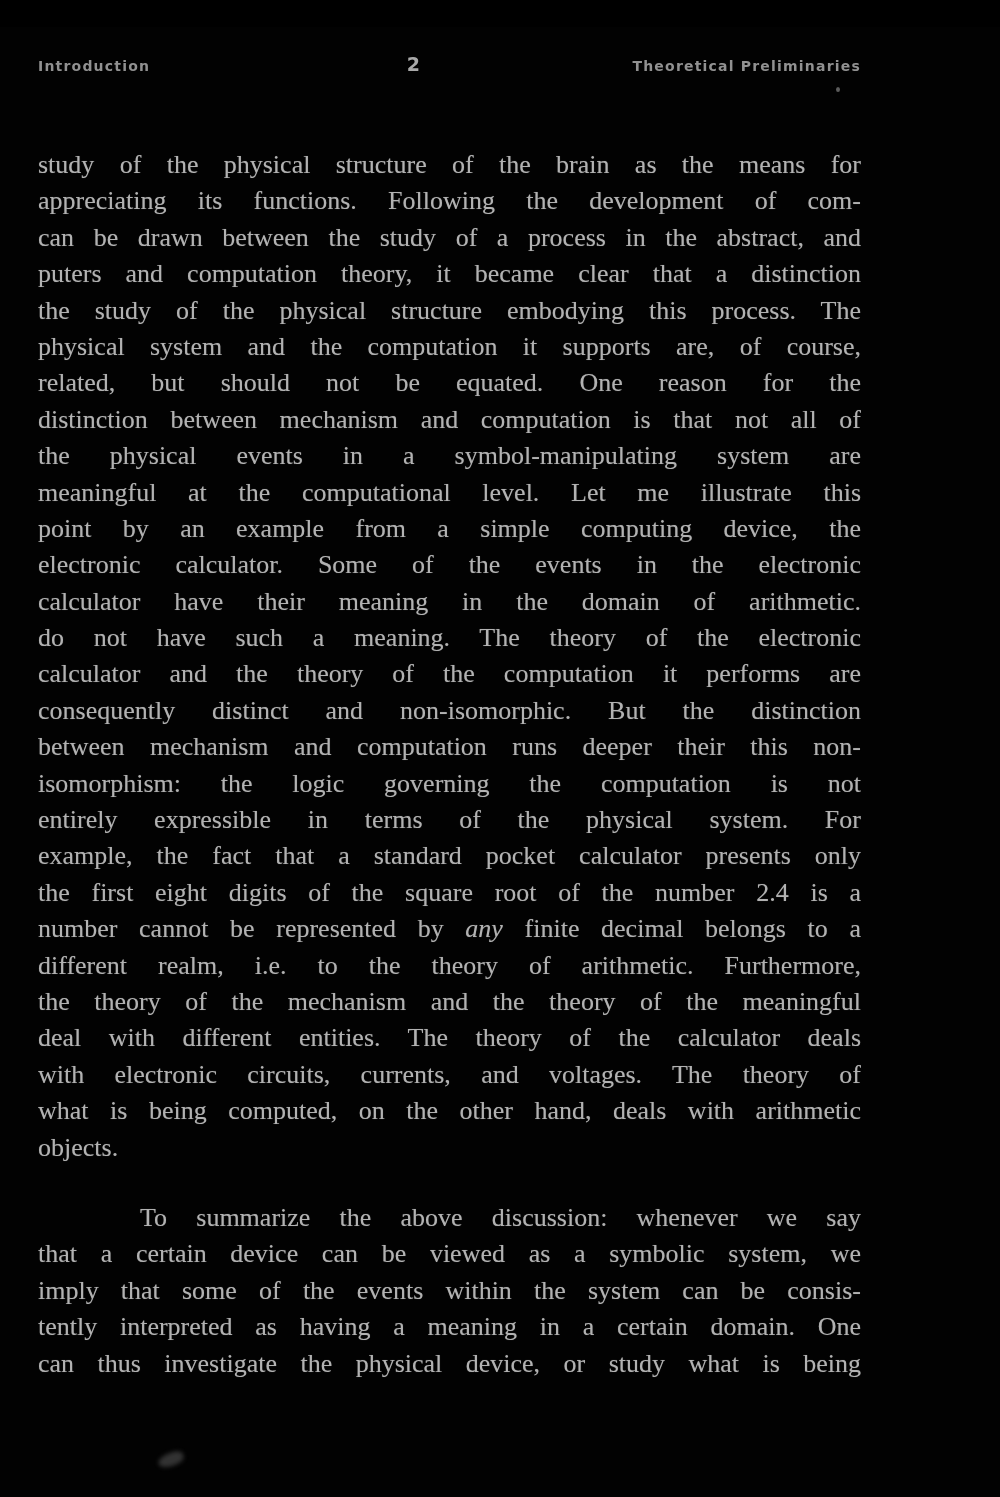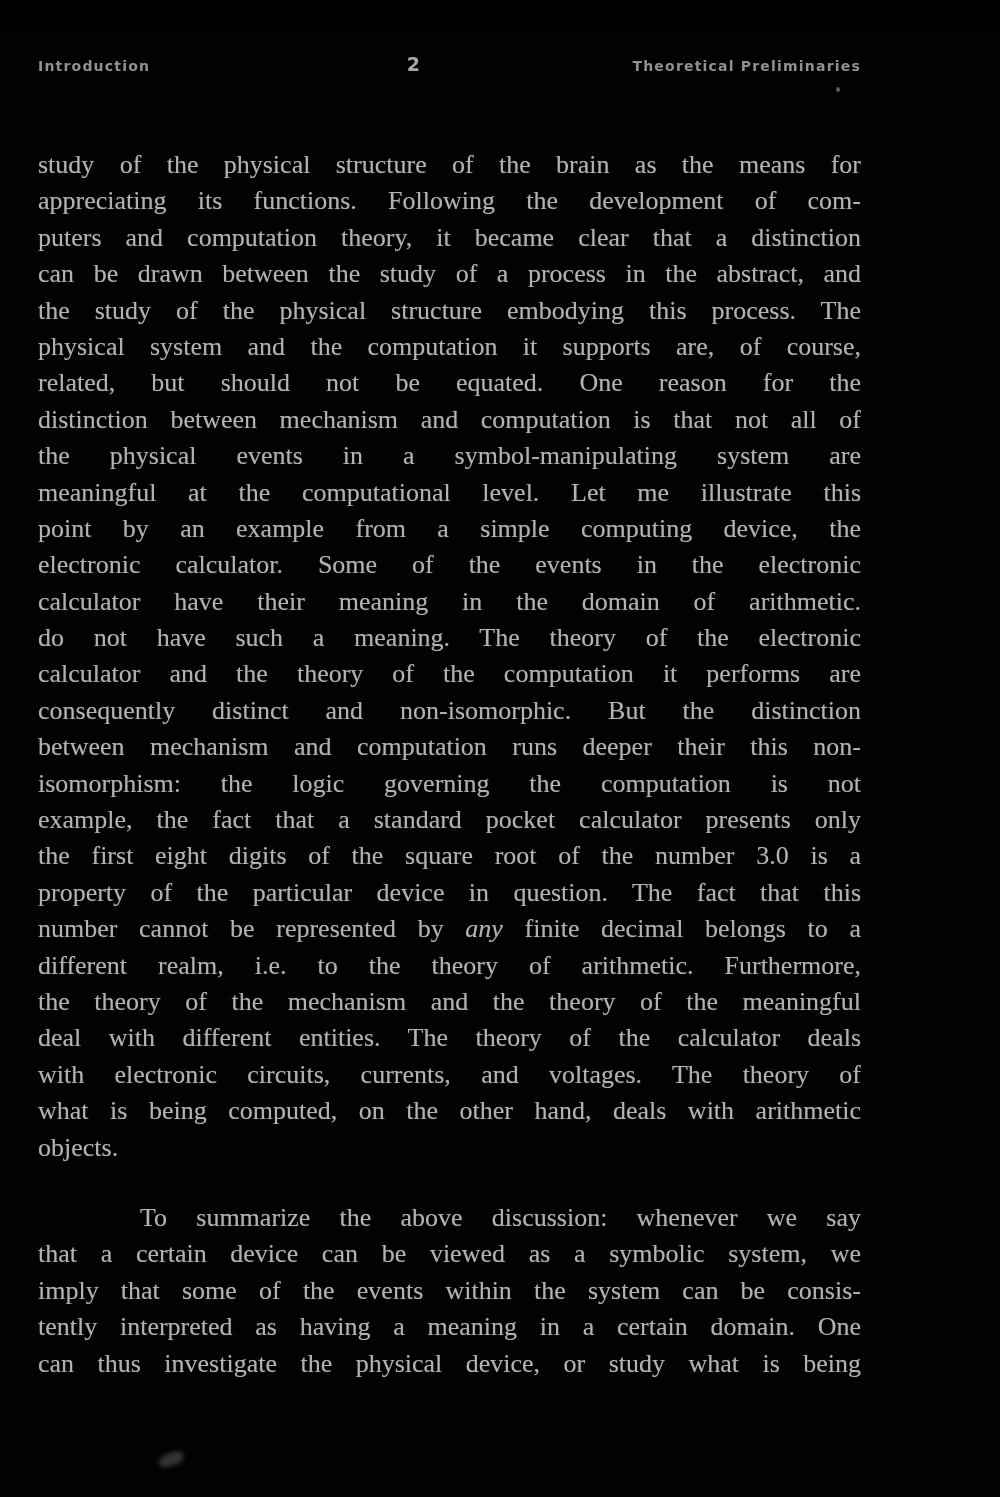--- a/index.html
+++ b/index.html
@@ -85,39 +85,39 @@
     <span class="page-num">2</span>
     <span class="head-right">Theoretical Preliminaries</span>
   </div>
 
   <div class="speck"></div>
 
   <div class="body-text" id="body-text">
       <div class="paragraph">
         <div class="line">study of the physical structure of the brain as the means for</div>
         <div class="line">appreciating its functions.  Following the development of com-</div>
+        <div class="line">can be drawn between the study of a process in the abstract, and</div>
         <div class="line">puters and computation theory, it became clear that a distinction</div>
-        <div class="line">can be drawn between the study of a process in the abstract, and</div>
         <div class="line">the study of the physical structure embodying this process.  The</div>
         <div class="line">physical system and the computation it supports are, of course,</div>
         <div class="line">related, but should not be equated.  One reason for the</div>
         <div class="line">distinction between mechanism and computation is that not all of</div>
         <div class="line">the physical events in a symbol-manipulating system are</div>
         <div class="line">meaningful at the computational level.  Let me illustrate this</div>
         <div class="line">point by an example from a simple computing device, the</div>
         <div class="line">electronic calculator.  Some of the events in the electronic</div>
         <div class="line">calculator have their meaning in the domain of arithmetic.</div>
         <div class="line">do not have such a meaning.  The theory of the electronic</div>
         <div class="line">calculator and the theory of the computation it performs are</div>
         <div class="line">consequently distinct and non-isomorphic.  But the distinction</div>
         <div class="line">between mechanism and computation runs deeper their this non-</div>
         <div class="line">isomorphism: the logic governing the computation is not</div>
+        <div class="line">entirely expressible in terms of the physical system.  For</div>
         <div class="line">example, the fact that a standard pocket calculator presents only</div>
-        <div class="line">the first eight digits of the square root of the number 3.0 is a</div>
-        <div class="line">property of the particular device in question.  The fact that this</div>
+        <div class="line">the first eight digits of the square root of the number 2.4 is a</div>
         <div class="line">number cannot be represented by <i>any</i> finite decimal belongs to a</div>
         <div class="line">different realm, i.e. to the theory of arithmetic.  Furthermore,</div>
         <div class="line">the theory of the mechanism and the theory of the meaningful</div>
         <div class="line">deal with different entities.  The theory of the calculator deals</div>
         <div class="line">with electronic circuits, currents, and voltages.  The theory of</div>
         <div class="line">what is being computed, on the other hand, deals with arithmetic</div>
         <div class="line last">objects.</div>
       </div>
       <div class="paragraph">
         <div class="line indent">To summarize the above discussion: whenever we say</div>

